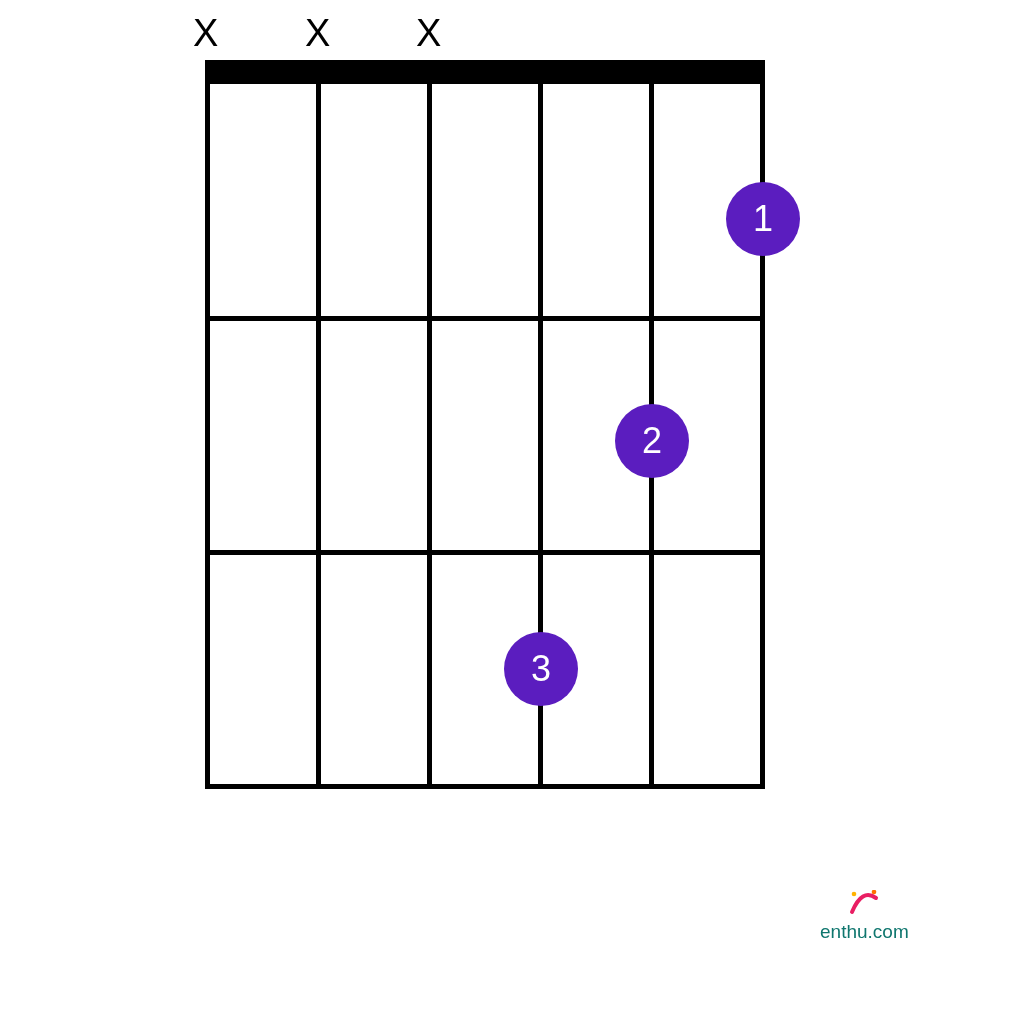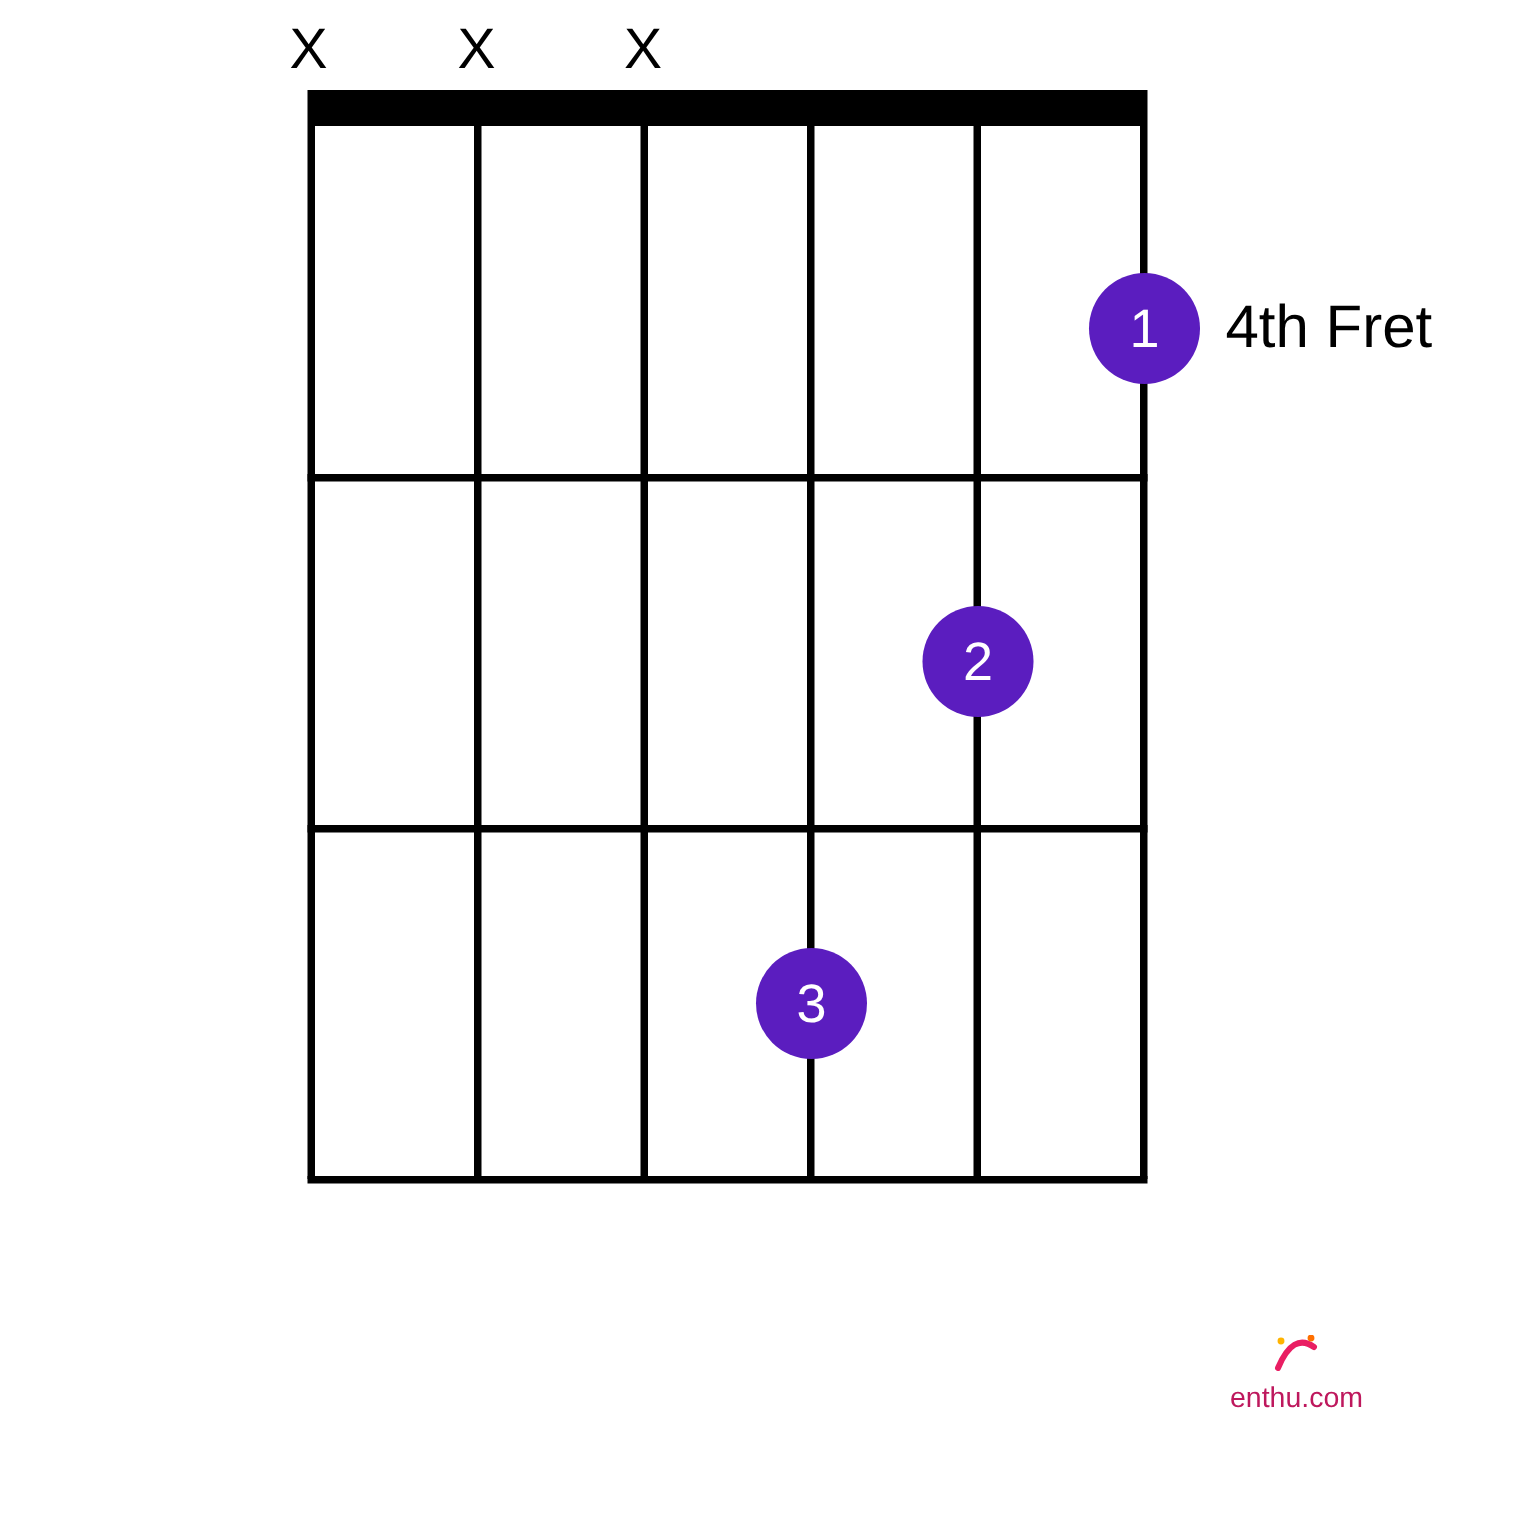--- a/index.html
+++ b/index.html
@@ -83,21 +83,21 @@
     }
     .logo-icon {
       font-size: 30px;
       color: #e91e63;
       line-height: 1;
       font-weight: bold;
       font-style: italic;
     }
     .logo-text {
       font-size: 19px;
-      color: #be185d;
+      color: #0f766e;
       font-weight: 500;
       margin-top: -2px;
     }
   </style>
 </head>
 <body>
 
 <div class="diagram-container">
 
   <div class="mute-markers">
@@ -124,21 +124,20 @@
   </div>
 
   <div class="finger-dot" style="left: 410px; top: 344px;">
     <span>2</span>
   </div>
 
   <div class="finger-dot" style="left: 299px; top: 572px;">
     <span>3</span>
   </div>
 
-  <div class="fret-label" style="left: 612px; top: 136px;">4th Fret</div>
 
 </div>
 
 <div class="logo-container">
   <div class="logo-icon">
     <svg width="32" height="28" viewBox="0 0 32 28">
       <path d="M 4 22 Q 14 -2 28 8" stroke="#e91e63" stroke-width="4" fill="none" stroke-linecap="round"></path>
       <circle cx="6" cy="4" r="2.3" fill="#ffb300"></circle>
       <circle cx="26" cy="2" r="2.3" fill="#ff6f00"></circle>
     </svg>

